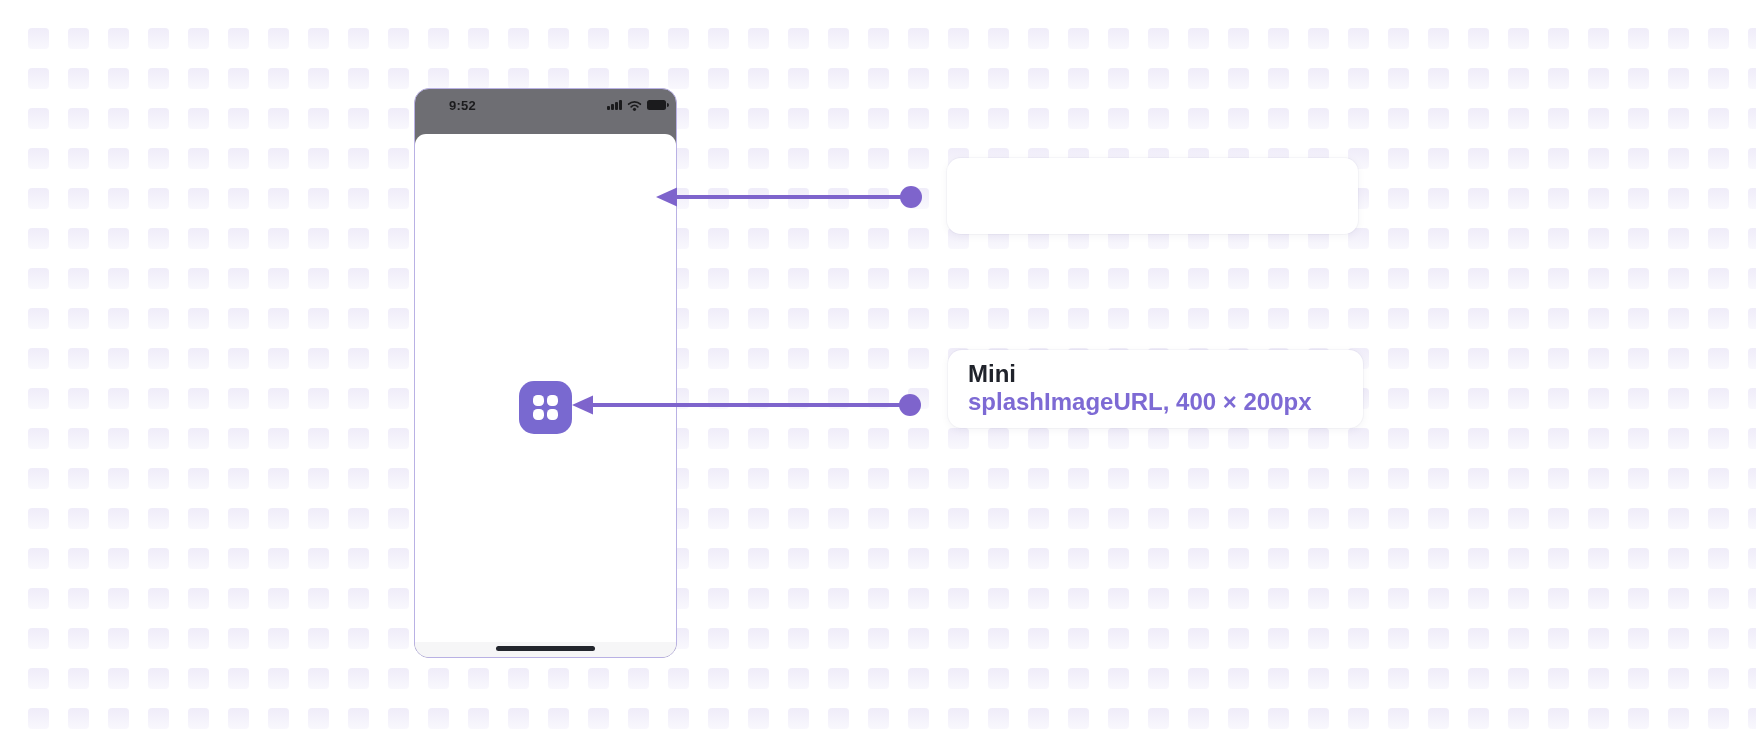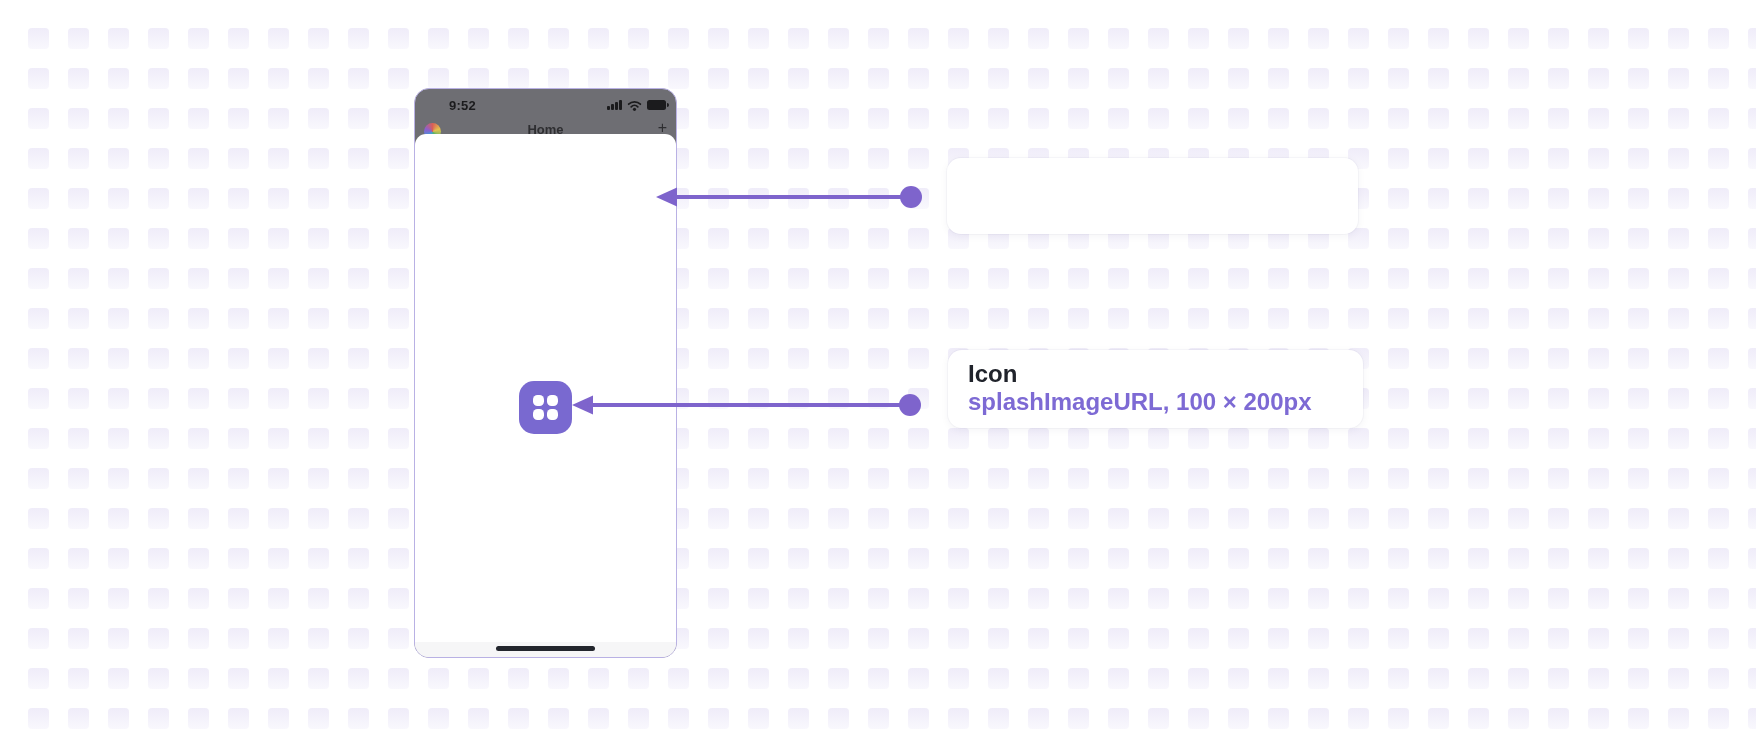--- a/index.html
+++ b/index.html
@@ -901,25 +901,20 @@
         </span>
       <svg width="15" height="11" viewBox="0 0 16 12">
         <path d="M1.6 4.6 a9 9 0 0 1 12.8 0" fill="none" stroke="#1b1b1d" stroke-width="1.9" stroke-linecap="round"></path>
         <path d="M4.4 7.4 a5.2 5.2 0 0 1 7.2 0" fill="none" stroke="#1b1b1d" stroke-width="1.9" stroke-linecap="round"></path>
         <circle cx="8" cy="10.2" r="1.7" fill="#1b1b1d"></circle>
       </svg>
       <span class="batt"></span>
     </span>
   </div>
 
-  <div class="bg-header">
-    <span class="avatar"></span>
-    <div class="bg-title">Home</div>
-    <button class="plus-btn">+</button>
-  </div>
 
   <div class="sheet">
 
     <div class="splash-icon">
       <span class="icon-grid">
           <i></i>
           <i></i>
           <i></i>
           <i></i>
         </span>
@@ -940,16 +935,16 @@
   <span class="head"></span>
   <span class="line"></span>
   <span class="dot"></span>
 </div>
 
 <div class="callout" id="callout-bg">
 </div>
 
 <div class="callout" id="callout-icon">
   <div class="row1">
-    <span>Icon</span><span class="sep"></span>
+    <span>Mini</span><span class="sep"></span>
   </div>
-  <div class="row2">splashImageURL, 100 × 200px</div>
+  <div class="row2">splashImageURL, 400 × 200px</div>
 </div>
 
 </body></html>

